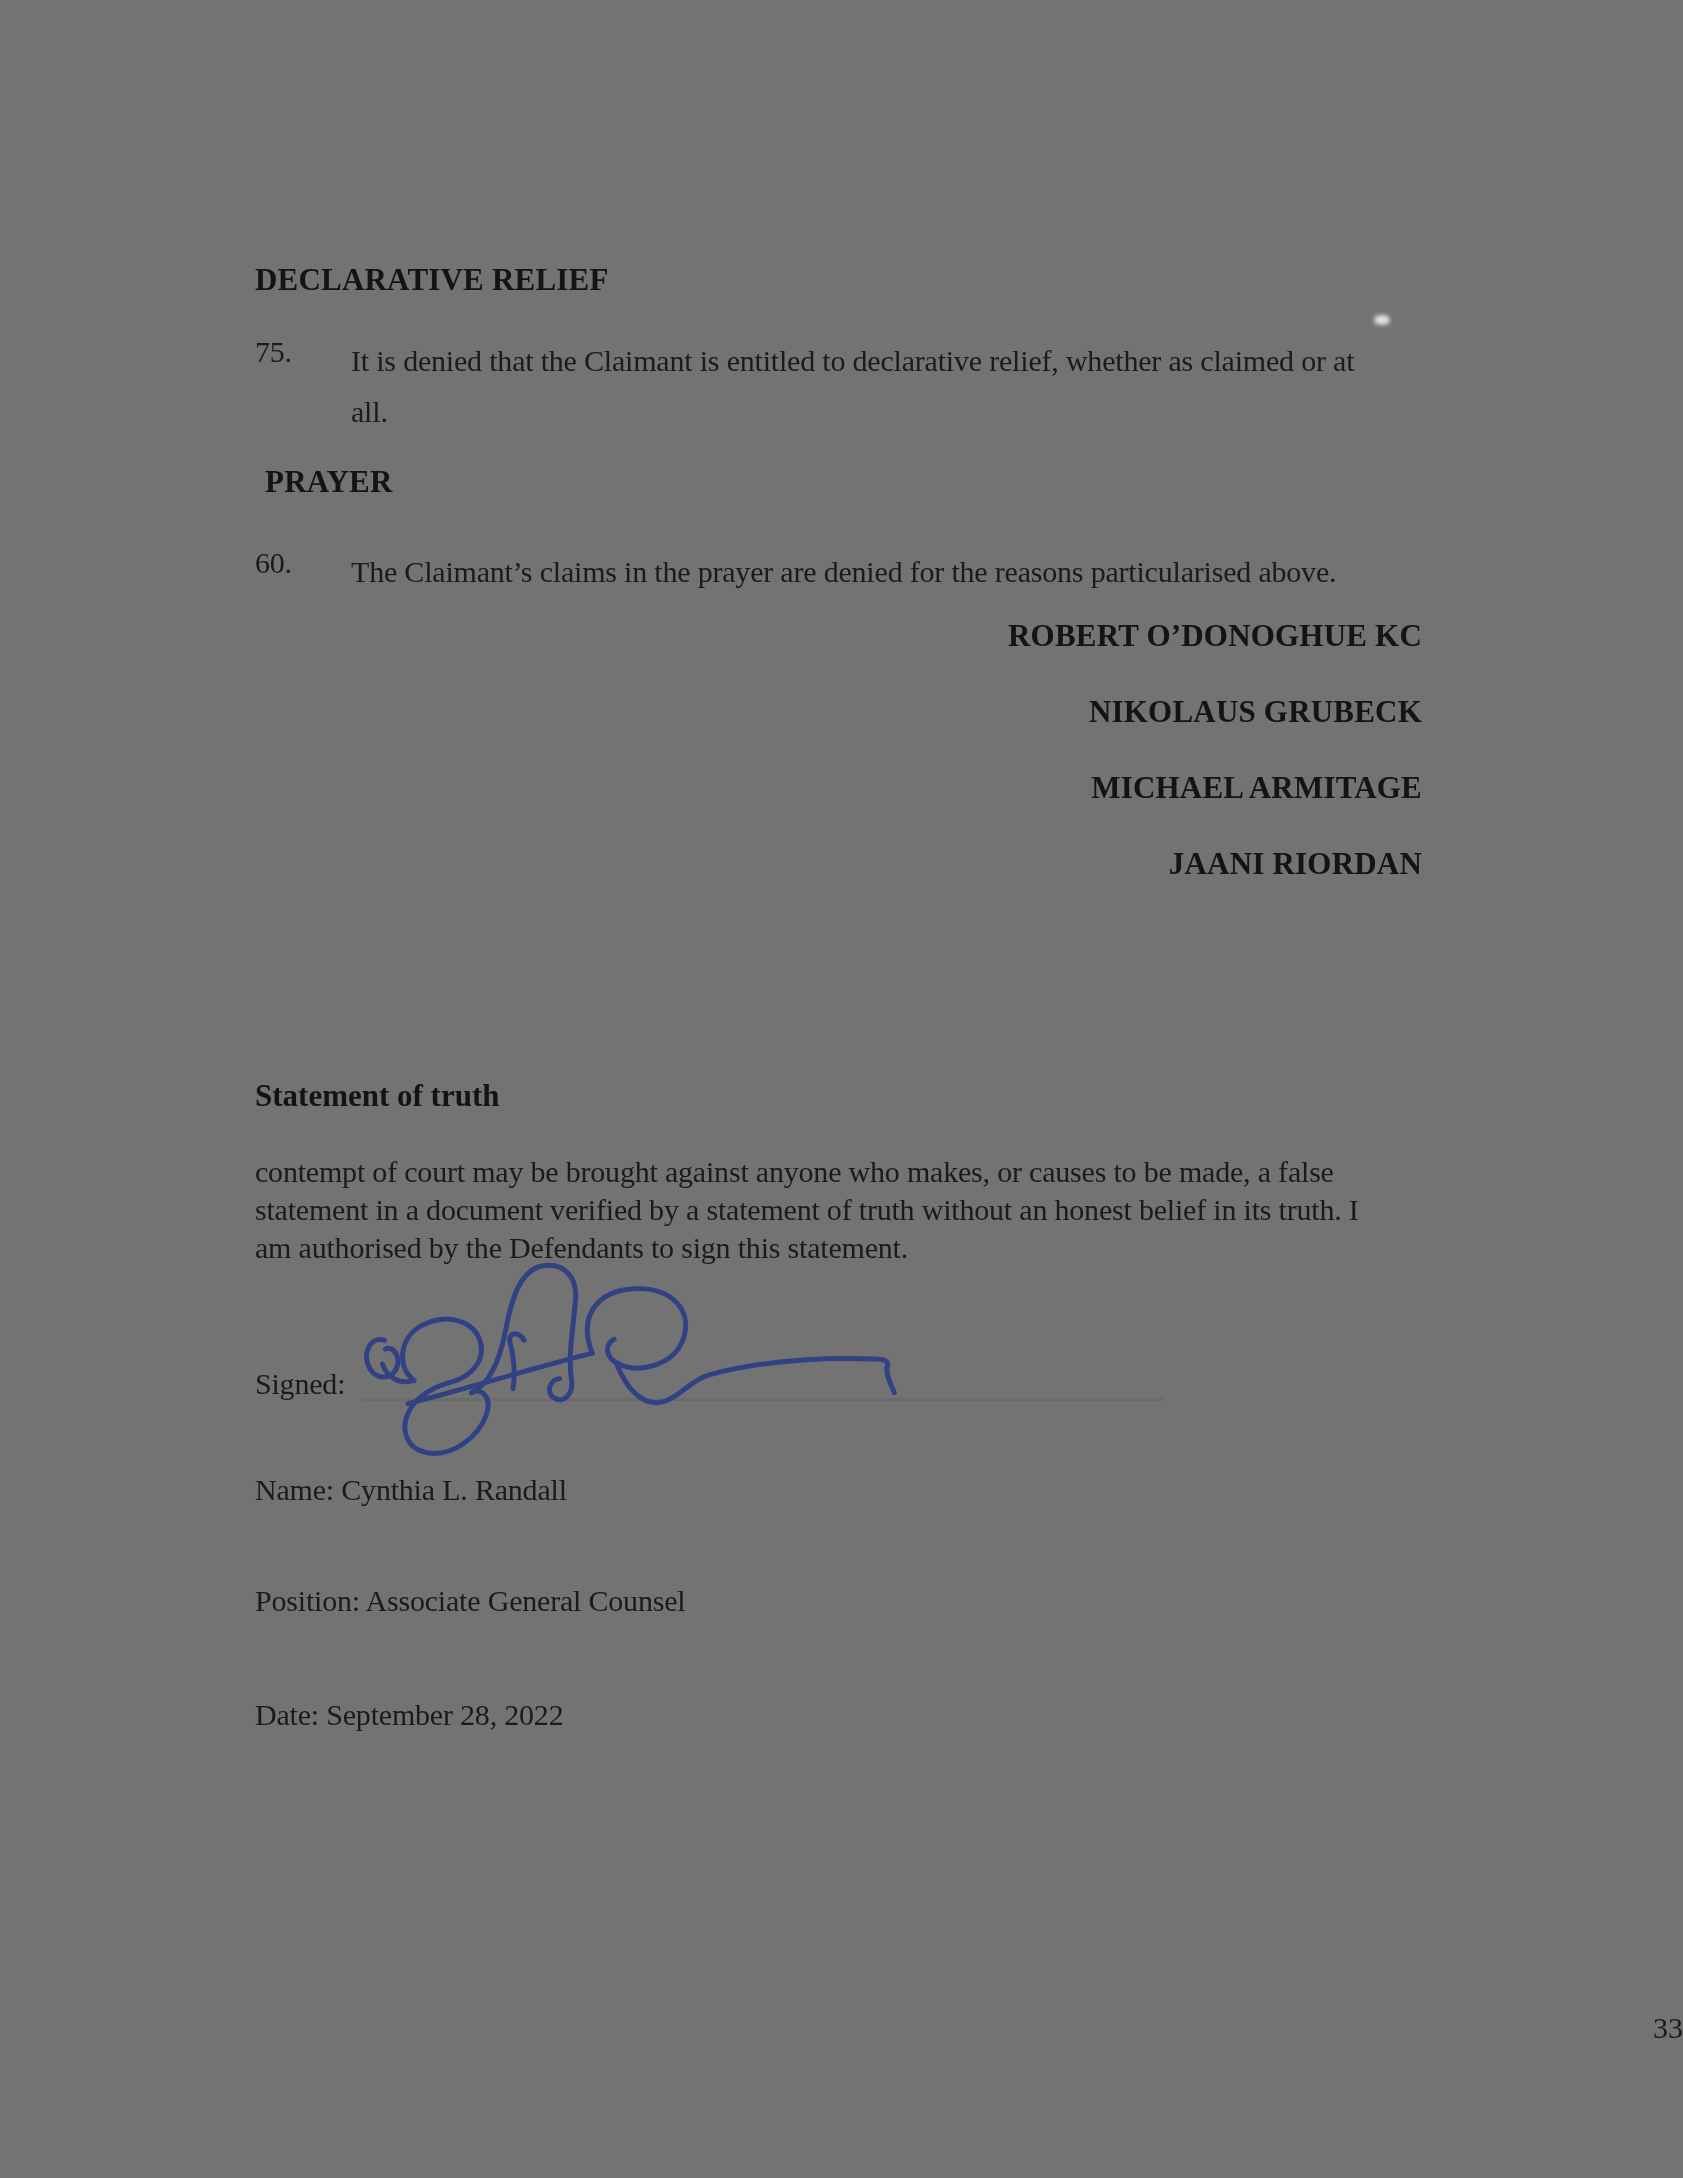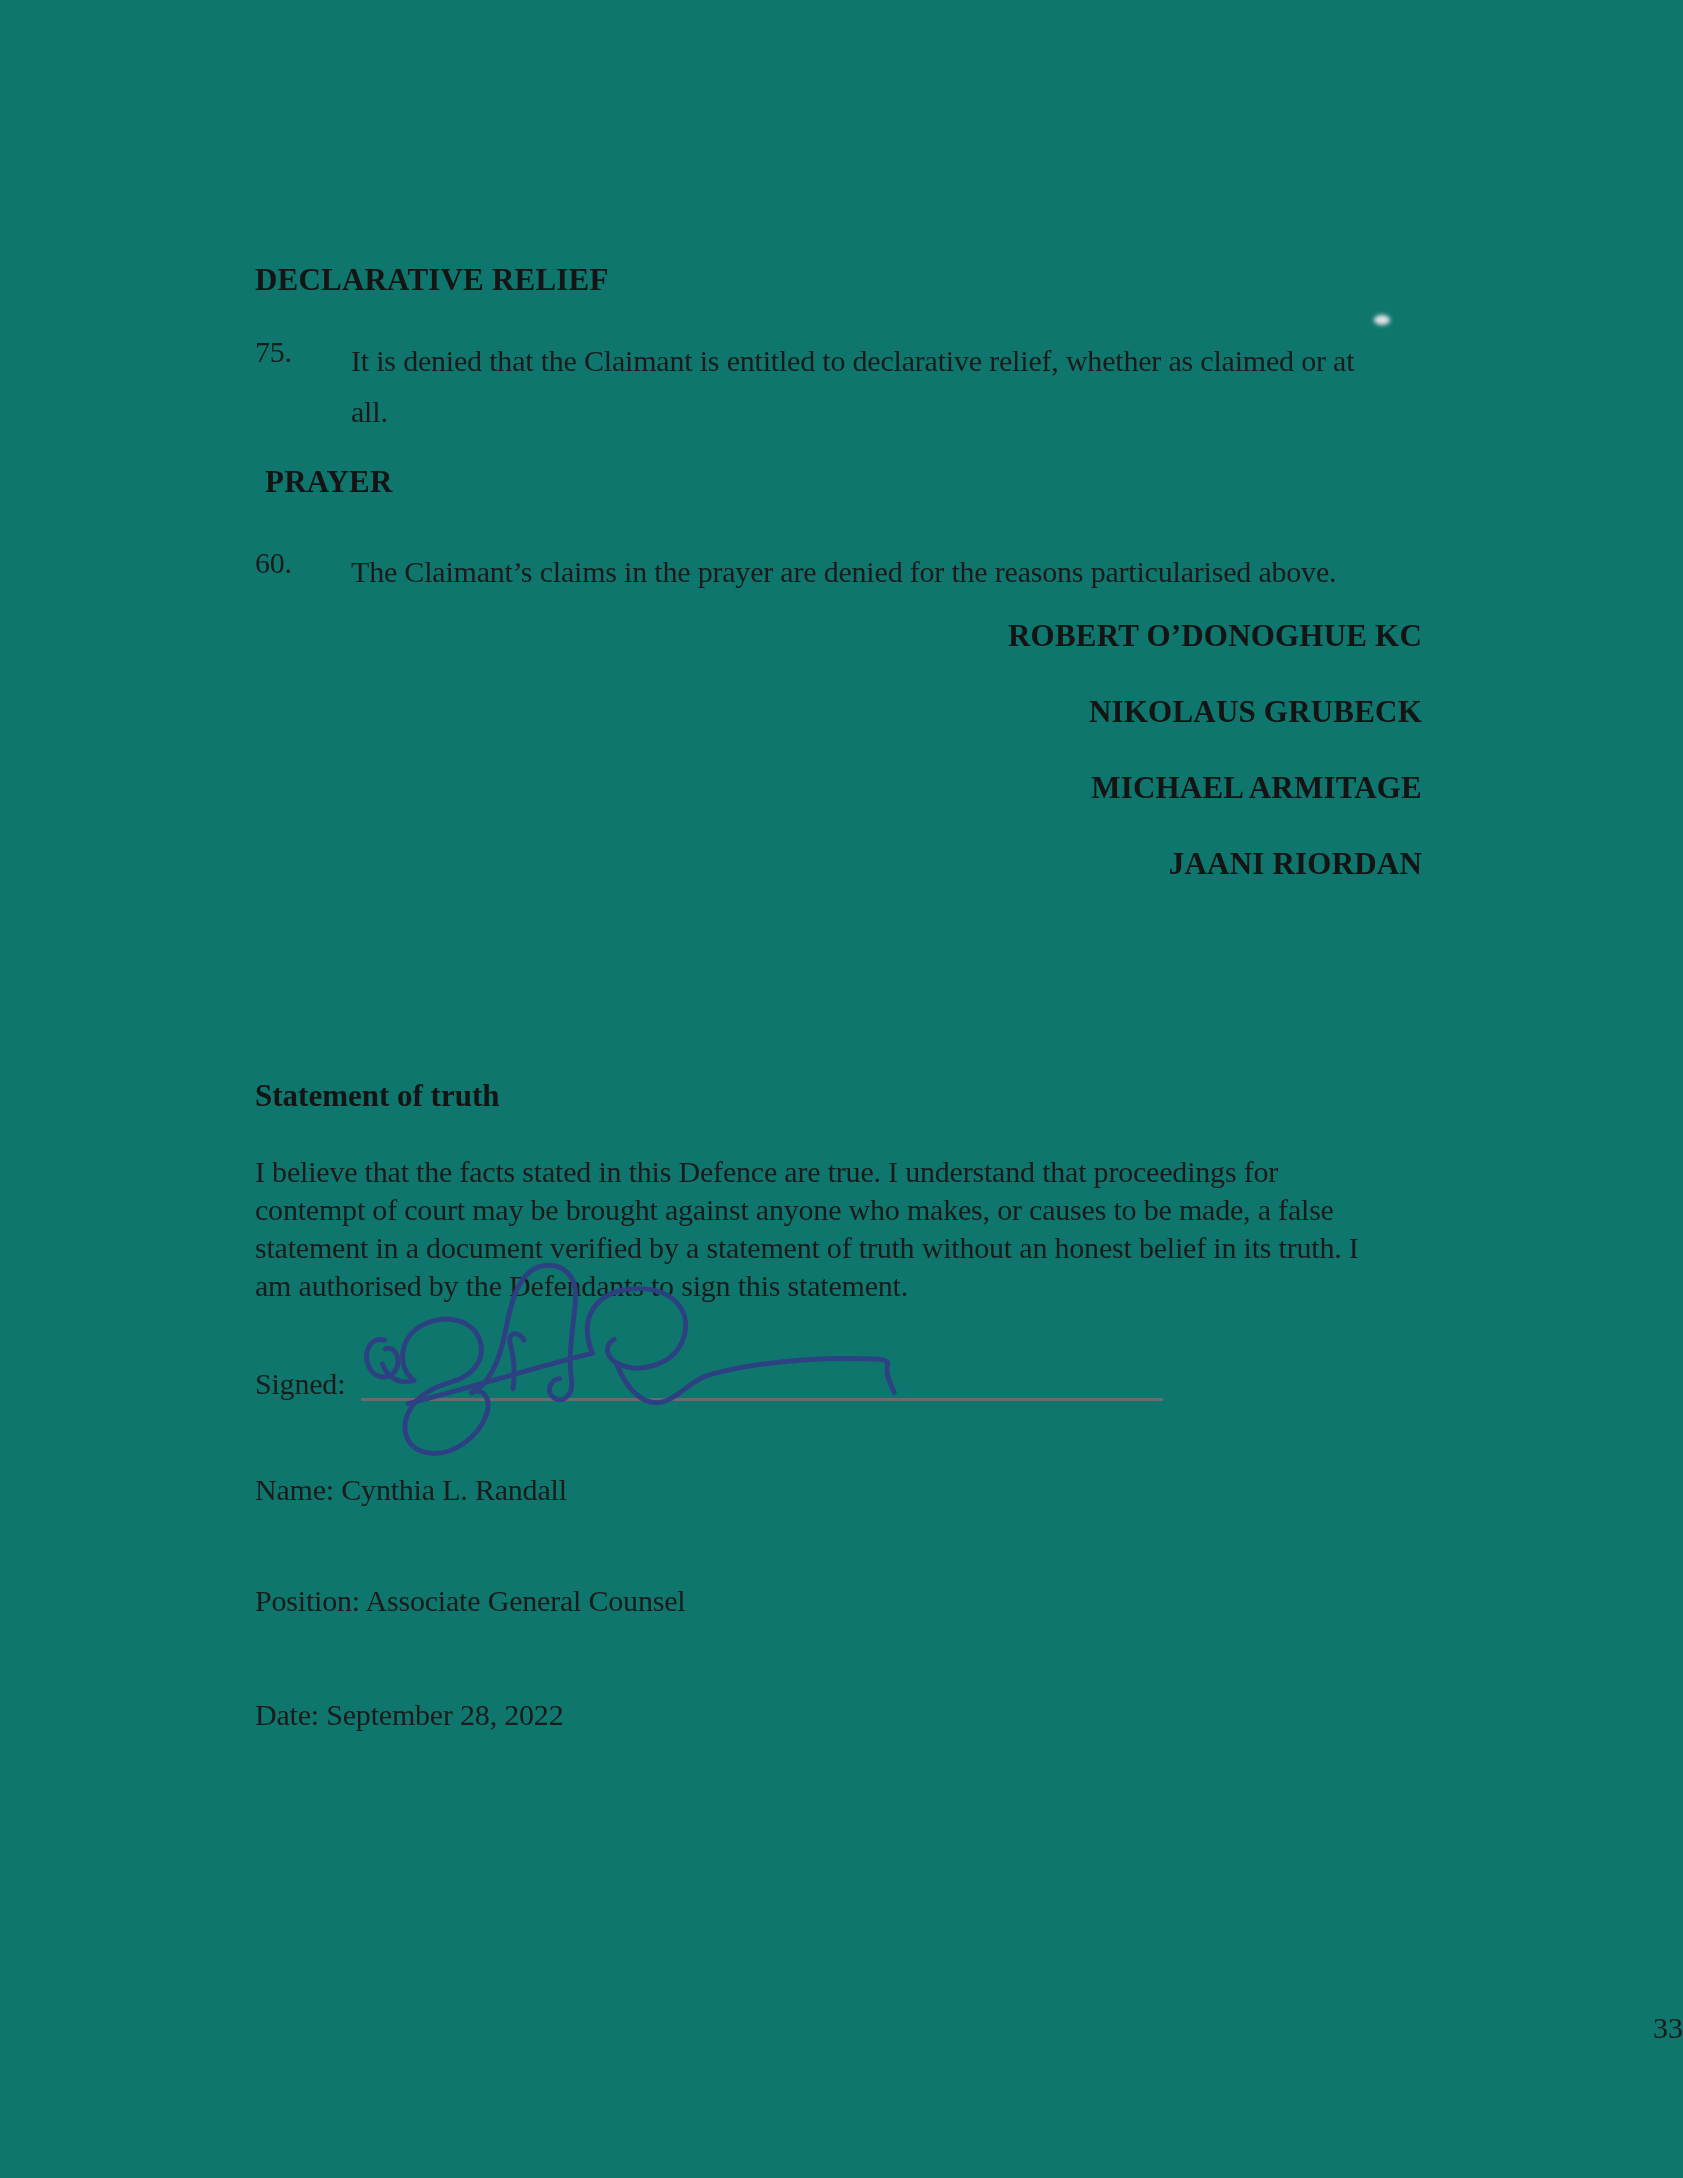--- a/index.html
+++ b/index.html
@@ -1,20 +1,20 @@
 <!DOCTYPE html>
 <html><head>
 <meta charset="utf-8">
 <title>Document</title>
 <style>
   html,body{margin:0;padding:0;background:#e8e8e8;}
   .page{
     position:relative;
     width:1683px;height:2178px;
-    background:#0f766e;
+    background:#737373;
     font-family:"Liberation Serif","DejaVu Serif",serif;
     color:#1b1b1b;
     overflow:hidden;
   }
   .abs{position:absolute;}
   .nowrap{white-space:nowrap;}
   .body-text{font-size:30px;letter-spacing:-0.2px;line-height:38px;}
   .heading{font-size:31px;font-weight:bold;letter-spacing:0.2px;color:#141414;}
   .para{font-size:30px;letter-spacing:-0.2px;}
   .para .pnum{position:absolute;left:0;top:0;}
@@ -51,21 +51,20 @@
   </div>
 
   <div class="abs counsel-name" style="right:261px;top:618px;">ROBERT O’DONOGHUE KC</div>
   <div class="abs counsel-name" style="right:261px;top:694px;font-family:Liberation Serif, serif;">NIKOLAUS GRUBECK</div>
   <div class="abs counsel-name" style="right:261px;top:770px;">MICHAEL ARMITAGE</div>
   <div class="abs counsel-name" style="right:261px;top:846px;">JAANI RIORDAN</div>
 
   <div class="abs heading" style="left:255px;top:1078px;letter-spacing:0;">Statement of truth</div>
 
   <div class="abs body-text" style="left:255px;top:1153px;">
-    <div class="stmt-line">I believe that the facts stated in this Defence are true. I understand that proceedings for</div>
     <div class="stmt-line">contempt of court may be brought against anyone who makes, or causes to be made, a false</div>
     <div class="stmt-line">statement in a document verified by a statement of truth without an honest belief in its truth. I</div>
     <div class="stmt-line">am authorised by the Defendants to sign this statement.</div>
   </div>
 
   <div class="abs body-text nowrap" style="left:255px;top:1365px;">Signed:</div>
 
   <div class="sig-line" style="left:361px;top:1398px;width:802px;"></div>
 
   <svg class="abs" style="left:327px;top:1255px;" width="594" height="213" viewBox="0 0 600 215" fill="none" stroke-linecap="round" stroke-linejoin="round">

